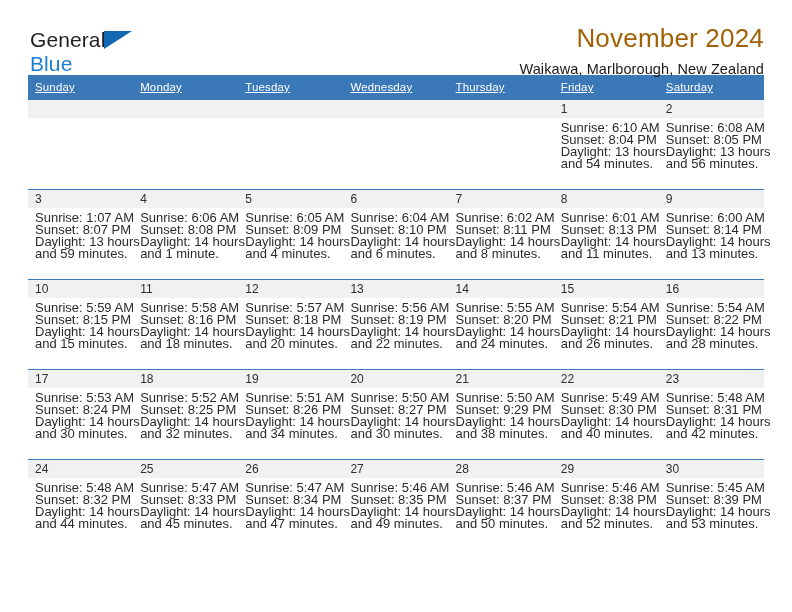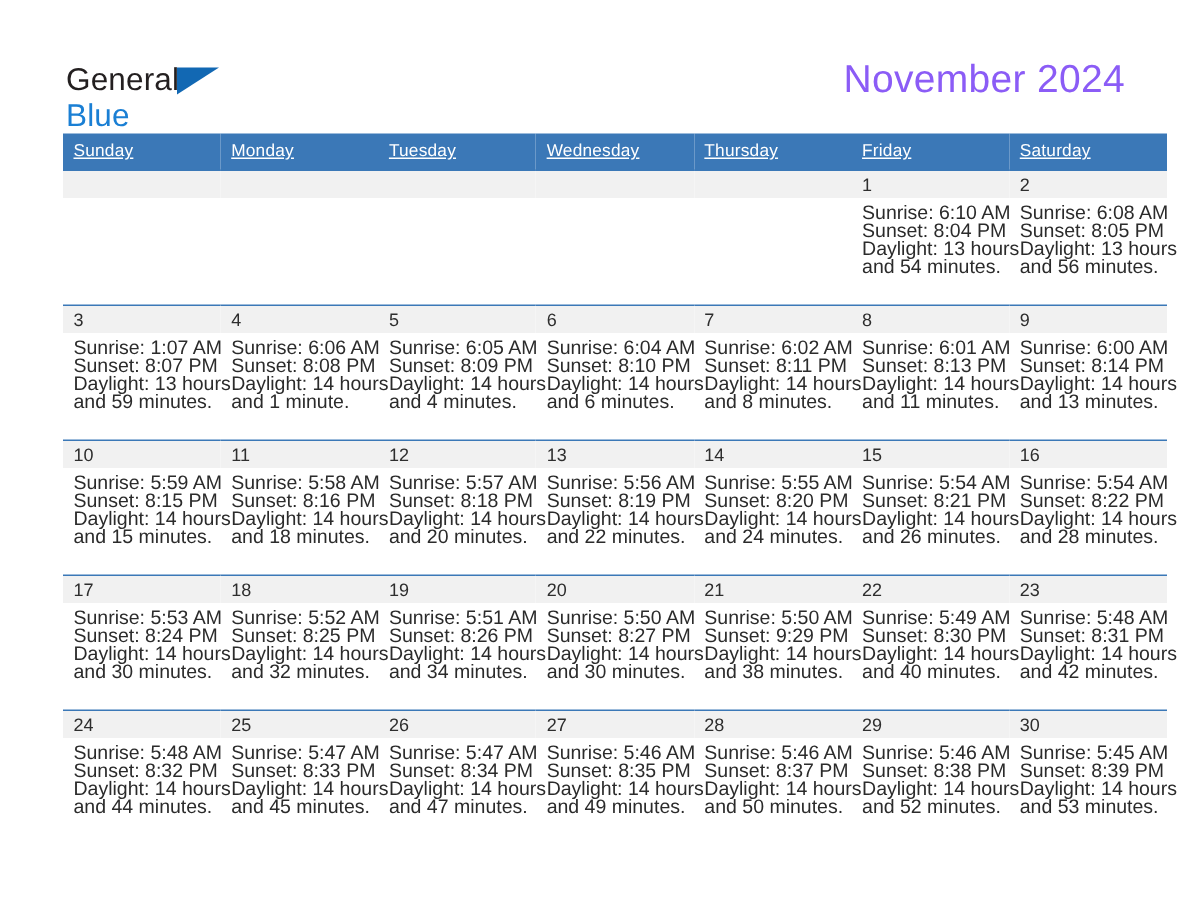--- a/index.html
+++ b/index.html
@@ -7,21 +7,21 @@
     width: 792px;
     height: 612px;
     background: #ffffff;
     font-family: "Liberation Sans", sans-serif;
     -webkit-font-smoothing: antialiased;
   }
   .page {
     position: relative;
     width: 792px;
     height: 612px;
-    padding: 14px;
+    padding: 0;
     overflow: hidden;
   }
 
   
   .header {
     position: relative;
     height: 75px;
     margin: 0 28px 0 28px;
   }
   .logo {
@@ -56,21 +56,21 @@
     letter-spacing: 0.1px;
   }
   .title-block {
     position: absolute;
     right: 0;
     top: 22px;
     text-align: right;
   }
   .cal-title {
     font-size: 26px;
-    color: #8b5cf6;
+    color: #a16207;
     font-weight: normal;
     line-height: 32px;
     letter-spacing: 0.2px;
   }
   .cal-subtitle {
     font-size: 14.5px;
     color: #1a1a1a;
     line-height: 20px;
     margin-top: 5px;
     letter-spacing: 0.1px;
@@ -130,20 +130,21 @@
 <div class="page">
 
   <div class="header">
     <div class="logo">
       <span class="logo-row1">General</span>
       <span class="logo-tri"></span>
       <span class="logo-row2">Blue</span>
     </div>
     <div class="title-block">
       <div class="cal-title">November 2024</div>
+      <div class="cal-subtitle">Waikawa, Marlborough, New Zealand</div>
     </div>
   </div>
 
   <table class="calendar">
     <thead>
       <tr>
         <th>Sunday</th>
         <th>Monday</th>
         <th>Tuesday</th>
         <th>Wednesday</th>

